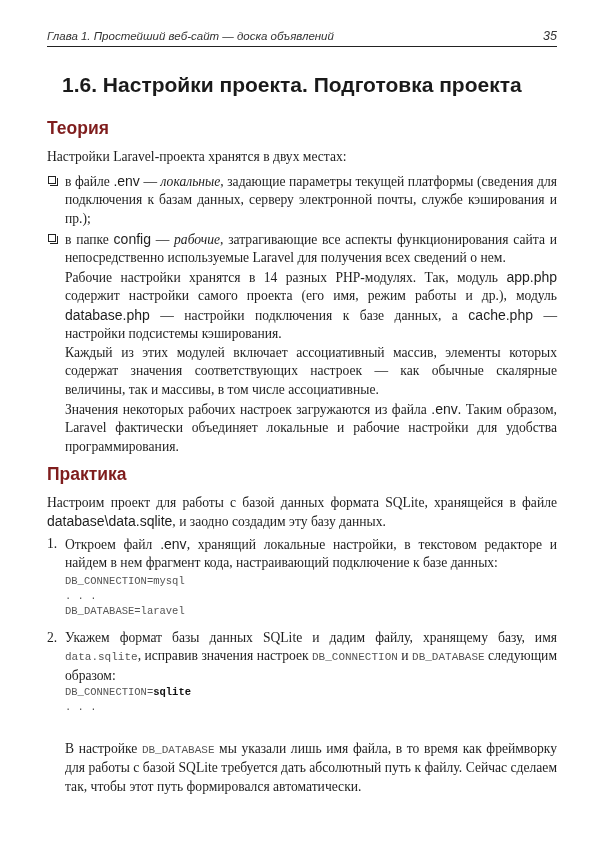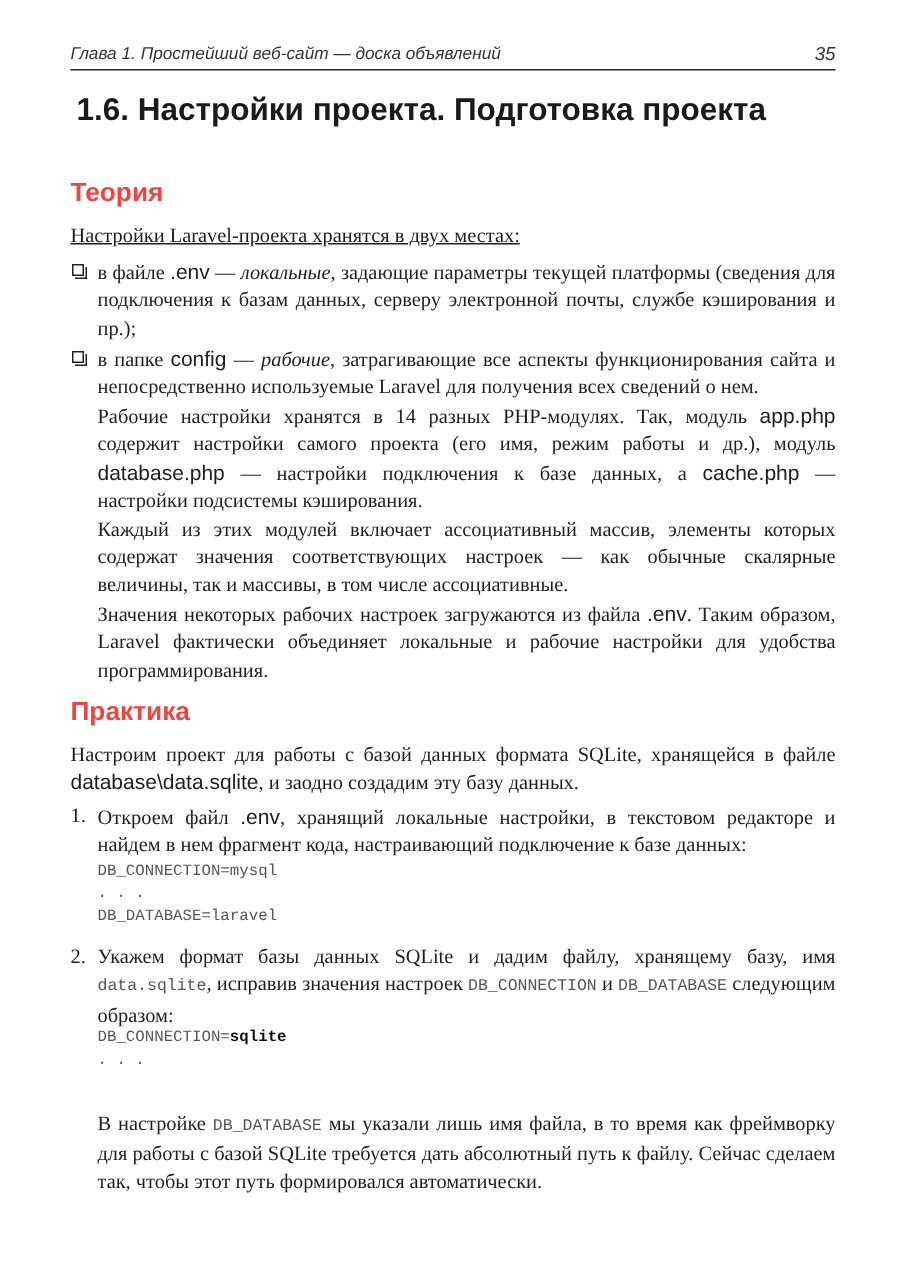--- a/index.html
+++ b/index.html
@@ -1,22 +1,22 @@
 <!DOCTYPE html>
 <html><head>
   <meta charset="utf-8">
   <style>
     html, body { margin: 0; padding: 0; background: #ffffff; }
     body { width: 600px; height: 854px; position: relative; overflow: hidden; color: #1a1a1a; }
     .page { position: absolute; left: 47px; top: 0; width: 510px; }
     .running-head { position: absolute; top: 30px; left: 0; width: 510px; height: 16px; border-bottom: 1.5px solid #222; font-family: "Liberation Sans", sans-serif; font-style: italic; font-size: 11.5px; color: #333; }
     .running-head .title { position: absolute; left: 0; top: 0; font-style: italic; }
     .running-head .num { position: absolute; right: 0; top: -1px; font-size: 12.5px; }
-    h1 { position: absolute; top: 57px; left: 0; margin: 4px; font-family: "Liberation Sans", sans-serif; font-weight: bold; font-size: 21px; line-height: 25px; color: #1a1a1a; width: 520px; }
-    h2 { position: absolute; margin: 0; left: 0; font-family: "Liberation Sans", sans-serif; font-weight: bold; font-size: 17.5px; color: #ef4444; text-align: center; }
+    h1 { position: absolute; top: 57px; left: 0; margin: 15px; font-family: "Liberation Sans", sans-serif; font-weight: bold; font-size: 21px; line-height: 25px; color: #1a1a1a; width: 520px; }
+    h2 { position: absolute; margin: 0; left: 0; font-family: "Liberation Sans", sans-serif; font-weight: bold; font-size: 17.5px; color: #7f1d1d; text-align: center; }
     .serif { font-family: "Liberation Serif", serif; font-size: 13.6px; line-height: 18.4px; color: #1e1e1e; text-align: justify; }
     .p { position: absolute; left: 0; width: 510px; margin: 0; }
     .ind { position: absolute; left: 18px; width: 492px; margin: 0; }
     .sans-inline { font-family: "Liberation Sans", sans-serif; font-size: 14px; }
     .mono-inline { font-family: "Liberation Mono", monospace; font-size: 11px; color: #555; }
     em { font-style: italic; }
     .bullet { position: absolute; left: 0; width: 510px; }
     .bullet .box { position: absolute; left: 1px; top: 4px; width: 8px; height: 8px; border: 1.3px solid #222; box-sizing: border-box; }
     .bullet .box::after { content: ""; position: absolute; right: -3px; bottom: -3px; width: 8px; height: 8px; border-right: 1.5px solid #222; border-bottom: 1.5px solid #222; box-sizing: border-box; }
     .bullet .text { margin-left: 18px; }
@@ -35,21 +35,21 @@
     <span class="title">Глава 1. Простейший веб-сайт — доска объявлений</span>
     <span class="num">35</span>
   </div>
 
   <h1>
     <span>1.6. Настройки проекта. Подготовка проекта</span><br>
   </h1>
 
   <h2 style="top:118px;">Теория</h2>
 
-  <p class="p serif" style="top:148px;text-decoration:underline;">Настройки Laravel-проекта хранятся в двух местах:</p>
+  <p class="p serif" style="top:148px;">Настройки Laravel-проекта хранятся в двух местах:</p>
 
   <div class="bullet serif" style="top:172px;">
     <span class="box"></span>
     <div class="text"><span>в файле </span><span class="sans-inline">.env</span><span> — </span><em>локальные</em><span>, задающие параметры текущей платформы (сведения для подключения к базам данных, серверу электронной почты, службе кэширования и пр.);</span></div>
   </div>
 
   <div class="bullet serif" style="top:230px;">
     <span class="box"></span>
     <div class="text"><span>в папке </span><span class="sans-inline">config</span><span> — </span><em>рабочие</em><span>, затрагивающие все аспекты функционирования сайта и непосредственно используемые Laravel для получения всех сведений о нем.</span></div>
   </div>

